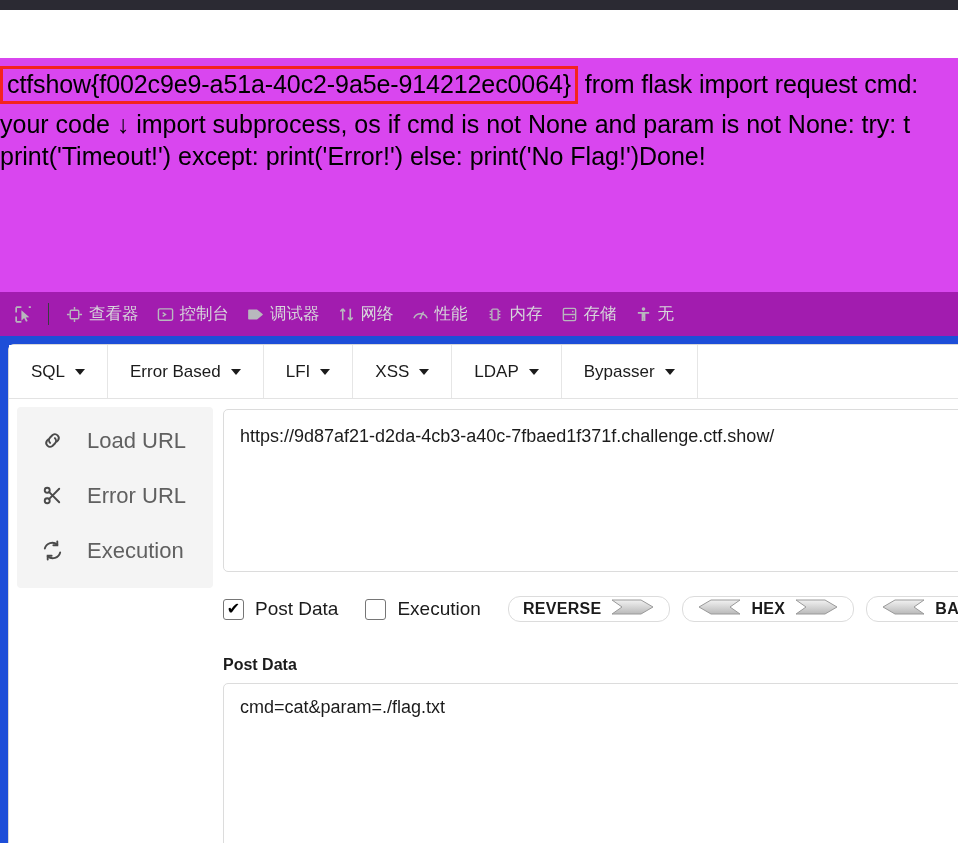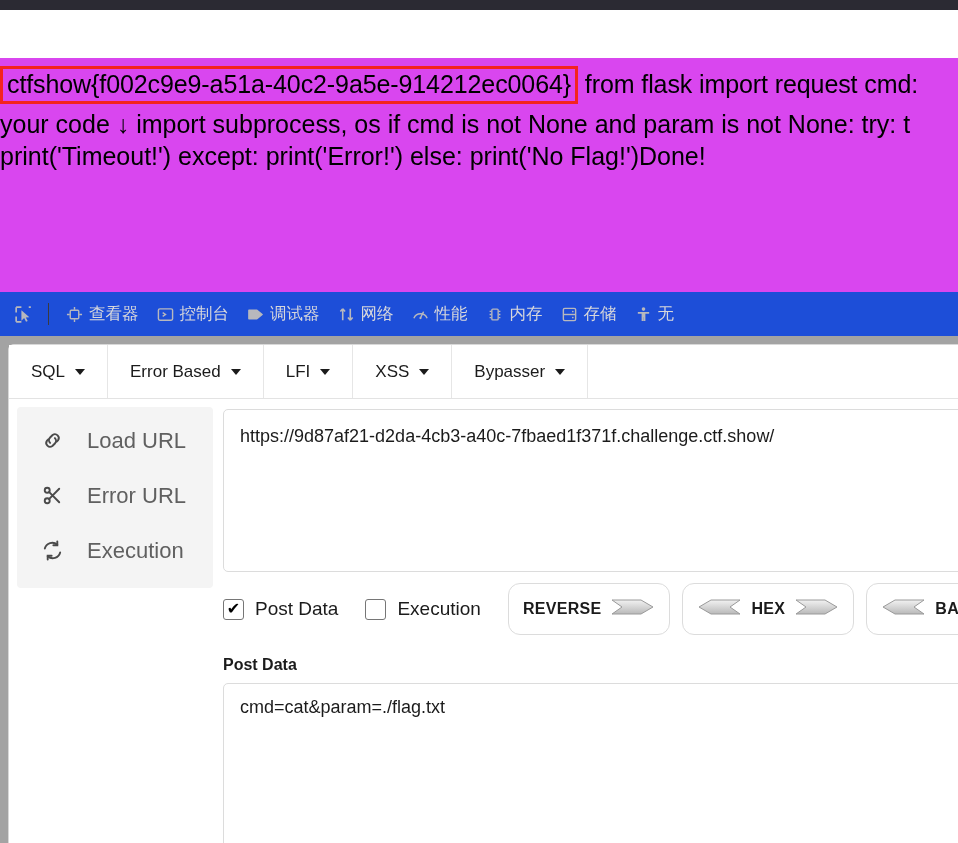--- a/index.html
+++ b/index.html
@@ -43,21 +43,21 @@
     width: 1650px;
     font-size: 25px; line-height: 32px; color: #000;
     white-space: nowrap;
   }
   .bodytext .l2 { display:block; }
   .bodytext .l3 { display:block; }
 
   
   .devtools-bar {
     position: absolute; left: 0; top: 292px; width: 958px; height: 44px;
-    background: #1d4ed8;
+    background: #a21caf;
     display: flex; align-items: center;
     padding-left: 6px;
     overflow: hidden;
     white-space: nowrap;
   }
   .dt-picker {
     display: flex; align-items: center; justify-content: center;
     width: 34px; height: 30px; flex: 0 0 auto; color: #b8b8bd;
   }
   .dt-sep {
@@ -68,21 +68,21 @@
     height: 32px; padding: 0 9px; flex: 0 0 auto;
     color: #b8b8bd; font-size: 16px;
   }
   .dt-tab .dt-ico { display: flex; align-items: center; color: #b8b8bd; }
   .dt-tab .dt-lbl { color: #d7d7db; font-size: 16.5px;
      font-family: "DejaVu Sans", "Liberation Sans", sans-serif; }
 
   
   .hackbar {
     position: absolute; left: 0; top: 336px; width: 958px; height: 507px;
-    background: #a3a3a3; overflow: hidden;
+    background: #1d4ed8; overflow: hidden;
   }
   .hb-inner {
     position: absolute; left: 8px; top: 8px; width: 1100px;
     border: 1px solid #d8d8d8; border-radius: 6px;
     background: #fff; min-height: 560px;
   }
   .hb-toolbar {
     display: flex; align-items: stretch;
     border-bottom: 1px solid #e3e3e3;
     height: 54px;
@@ -137,21 +137,21 @@
   .chk {
     width: 21px; height: 21px; border: 1px solid #767676; border-radius: 3px;
     background: #fff; display: flex; align-items: center; justify-content: center;
     color: #000; font-size: 16px; line-height: 1;
   }
   .chk.checked::after { content: "\2714"; font-size: 16px; color:#000; font-weight:bold;}
   .chk-lbl { font-size: 19px; color: #1b1b1b; }
 
   .enc-btn {
     display: flex; align-items: center; justify-content: center; gap: 10px;
-    height: 52px; padding: 0 14px; margin-right: 12px;
+    height: 26px; padding: 0 14px; margin-right: 12px;
     border: 1px solid #dcdcdc; border-radius: 12px; background: #fff;
     font-size: 16px; font-weight: bold; color: #1b1b1b; letter-spacing: 0.3px;
     white-space: nowrap;
   }
   .arrow { display:block; }
 
   .post-label {
     margin-top: 26px; font-size: 16px; font-weight: bold; color: #1b1b1b;
   }
   .post-area {
@@ -284,20 +284,24 @@
         <div class="hb-btn">
           <span>Error Based</span>
           <span class="caret"></span>
         </div>
         <div class="hb-btn">
           <span>LFI</span>
           <span class="caret"></span>
         </div>
         <div class="hb-btn">
           <span>XSS</span>
+          <span class="caret"></span>
+        </div>
+        <div class="hb-btn">
+          <span>LDAP</span>
           <span class="caret"></span>
         </div>
         <div class="hb-btn">
           <span>Bypasser</span>
           <span class="caret"></span>
         </div>
       </div>
 
       <div class="hb-body">
 

